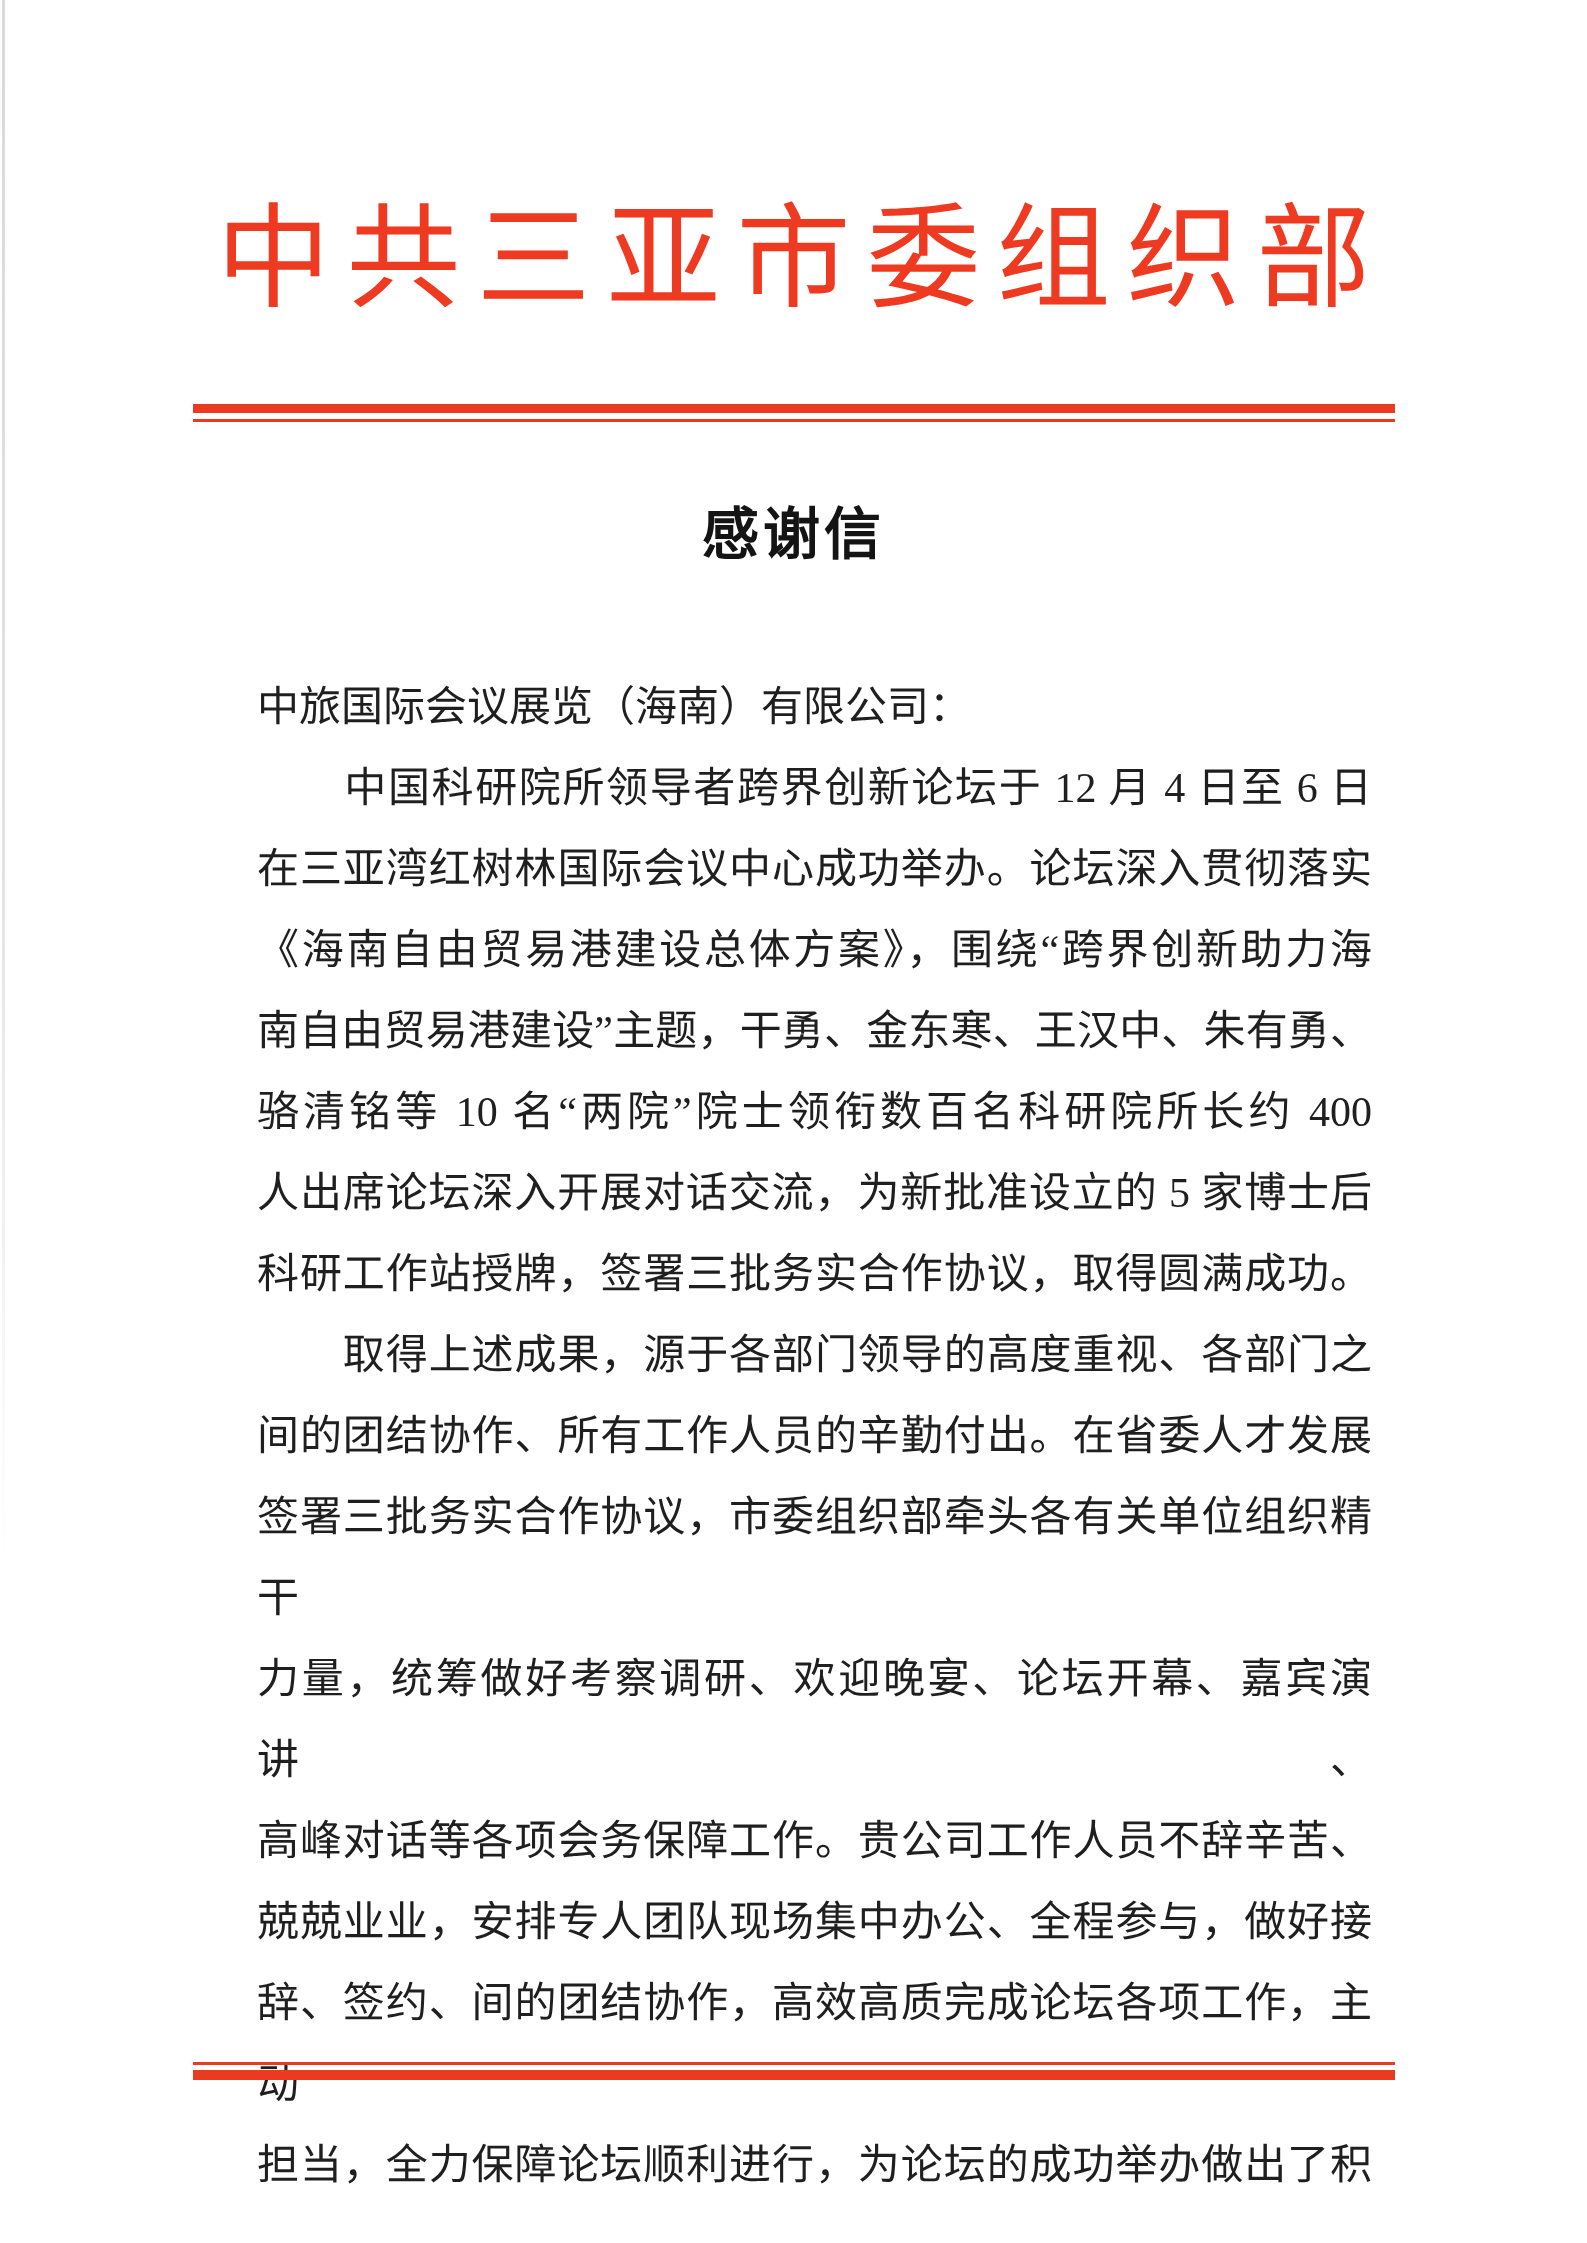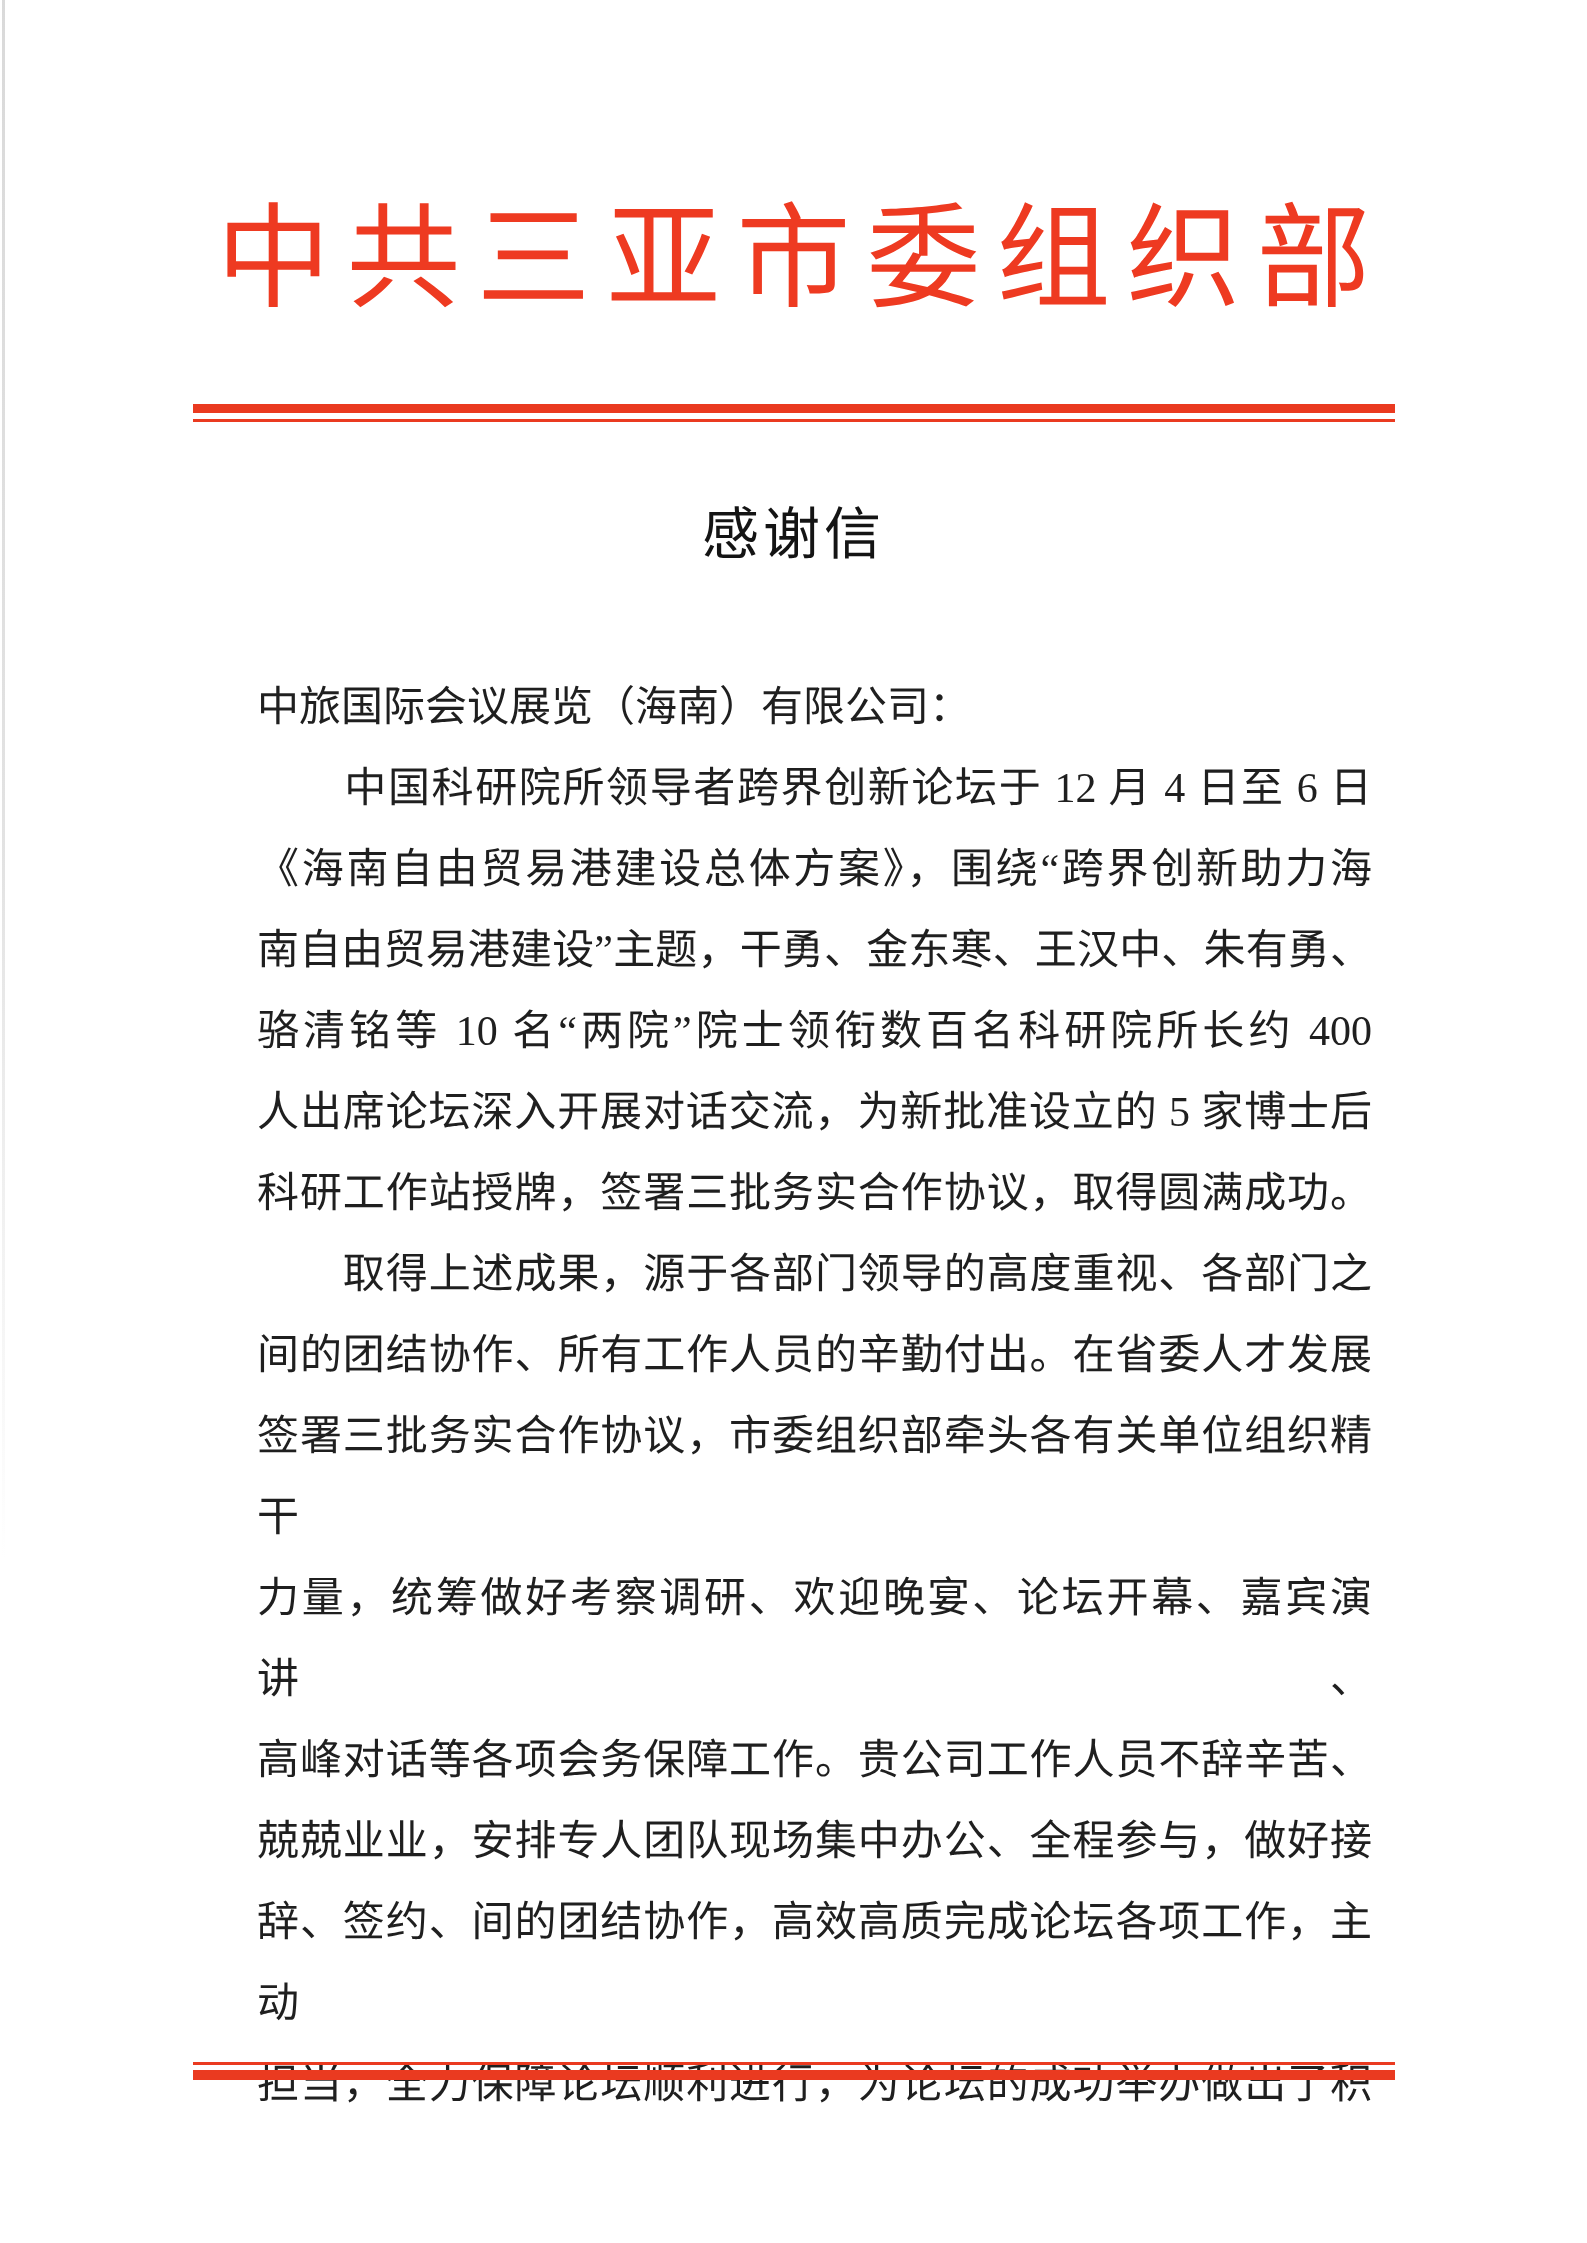--- a/index.html
+++ b/index.html
@@ -43,21 +43,21 @@
   .bar{width:100%;}
   .bar.thick{height:9px;background:var(--rule-red);}
   .bar.thin{height:3px;background:var(--rule-red);}
   .rule-top .gap{height:6px;}
   .rule-bottom .gap{height:5px;}
   .rule-bottom .bar.thick{height:10px;}
   .doc-title{
     position:absolute;top:497px;left:0;right:0;margin:0;
     text-align:center;
     font-size:57px;line-height:76px;
-    font-weight:400;
+    font-weight:700;
     letter-spacing:4px;
     color:var(--ink-strong);
   }
   .letter-body{
     position:absolute;top:667px;left:257px;width:1115px;
     font-size:42px;line-height:81px;
     color:var(--ink);
   }
   .line{
     text-align:justify;
@@ -82,20 +82,21 @@
     <div class="bar thick"></div>
     <div class="gap"></div>
     <div class="bar thin"></div>
   </div>
 
   <h1 class="doc-title">感谢信</h1>
 
   <main class="letter-body">
     <div class="line greeting">中旅国际会议展览（海南）有限公司：</div>
     <div class="line">　　中国科研院所领导者跨界创新论坛于 12 月 4 日至 6 日</div>
+    <div class="line">在三亚湾红树林国际会议中心成功举办。论坛深入贯彻落实</div>
     <div class="line">《海南自由贸易港建设总体方案》，围绕“跨界创新助力海</div>
     <div class="line">南自由贸易港建设”主题，干勇、金东寒、王汉中、朱有勇、</div>
     <div class="line">骆清铭等 10 名“两院”院士领衔数百名科研院所长约 400</div>
     <div class="line">人出席论坛深入开展对话交流，为新批准设立的 5 家博士后</div>
     <div class="line">科研工作站授牌，签署三批务实合作协议，取得圆满成功。</div>
     <div class="line">　　取得上述成果，源于各部门领导的高度重视、各部门之</div>
     <div class="line">间的团结协作、所有工作人员的辛勤付出。在省委人才发展</div>
     <div class="line">签署三批务实合作协议，市委组织部牵头各有关单位组织精干</div>
     <div class="line">力量，统筹做好考察调研、欢迎晚宴、论坛开幕、嘉宾演讲、</div>
     <div class="line">高峰对话等各项会务保障工作。贵公司工作人员不辞辛苦、</div>

